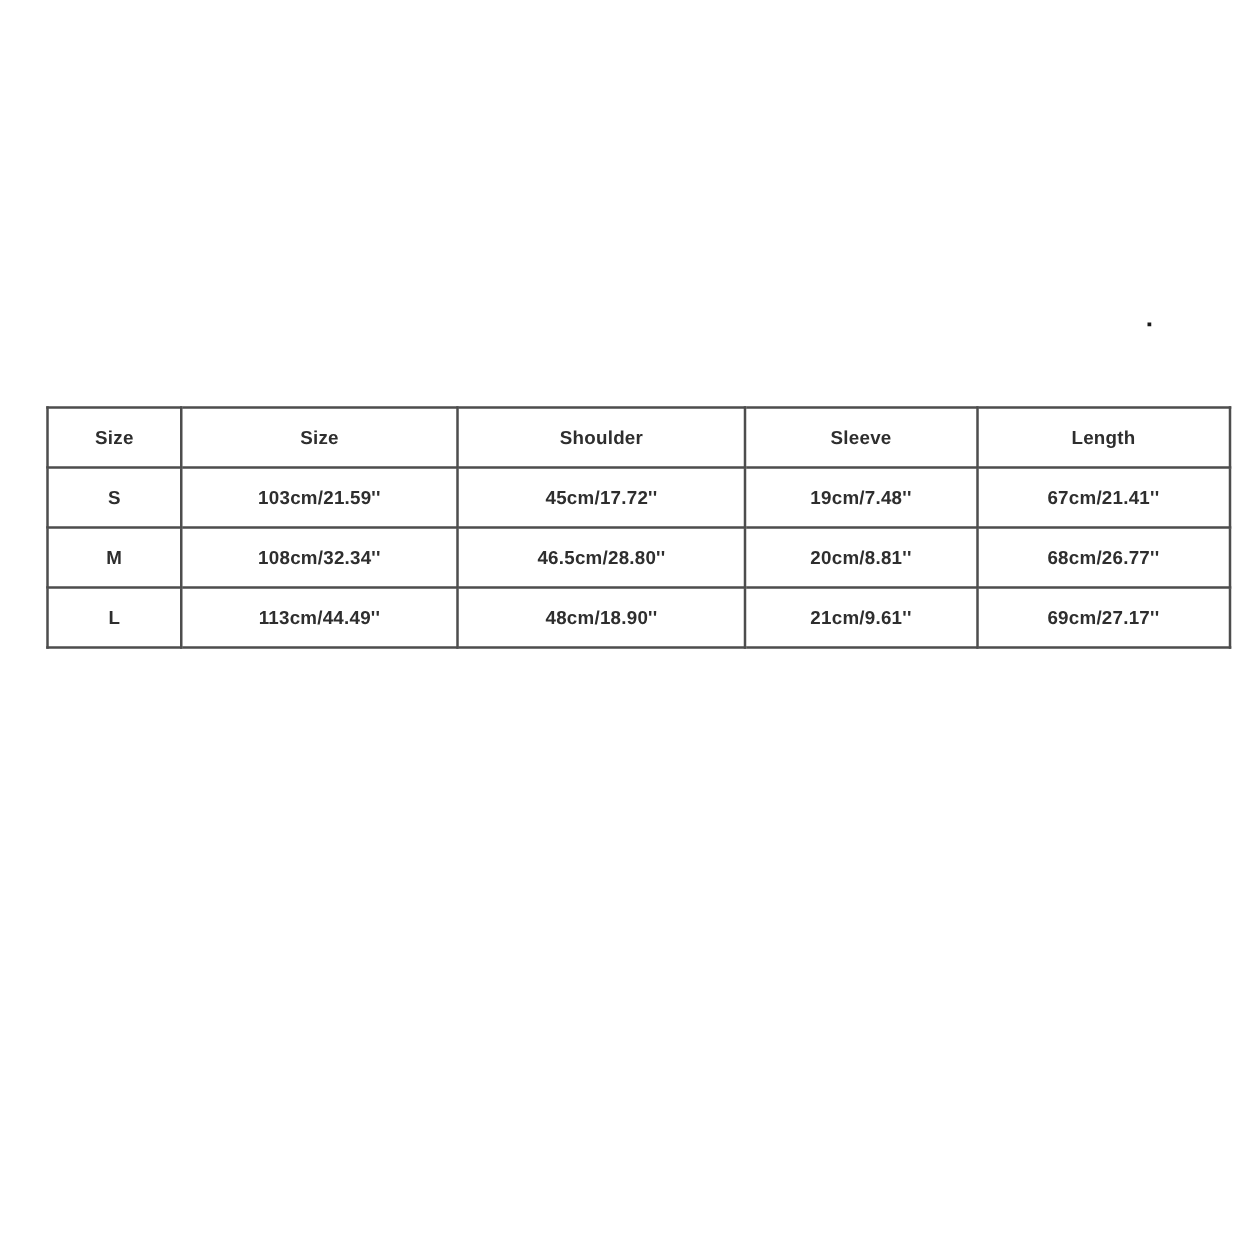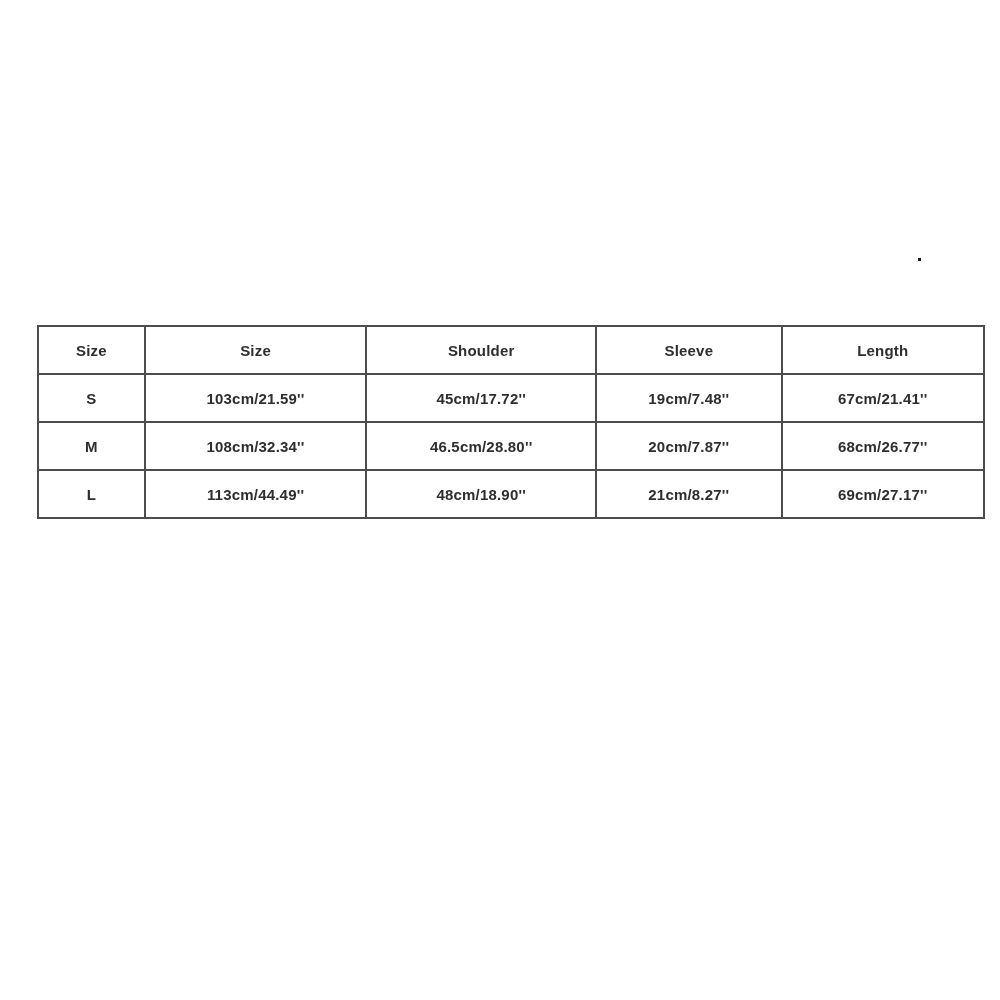--- a/index.html
+++ b/index.html
@@ -82,28 +82,28 @@
           <td>S</td>
           <td>103cm/21.59''</td>
           <td>45cm/17.72''</td>
           <td>19cm/7.48''</td>
           <td>67cm/21.41''</td>
         </tr>
         <tr>
           <td>M</td>
           <td>108cm/32.34''</td>
           <td>46.5cm/28.80''</td>
-          <td>20cm/7.87''</td>
+          <td>20cm/8.81''</td>
           <td>68cm/26.77''</td>
         </tr>
         <tr>
           <td>L</td>
           <td>113cm/44.49''</td>
           <td>48cm/18.90''</td>
-          <td>21cm/8.27''</td>
+          <td>21cm/9.61''</td>
           <td>69cm/27.17''</td>
         </tr>
       </tbody>
     </table>
   </div>
 
   <div class="artifact-dot"></div>
 
 </div>
 

